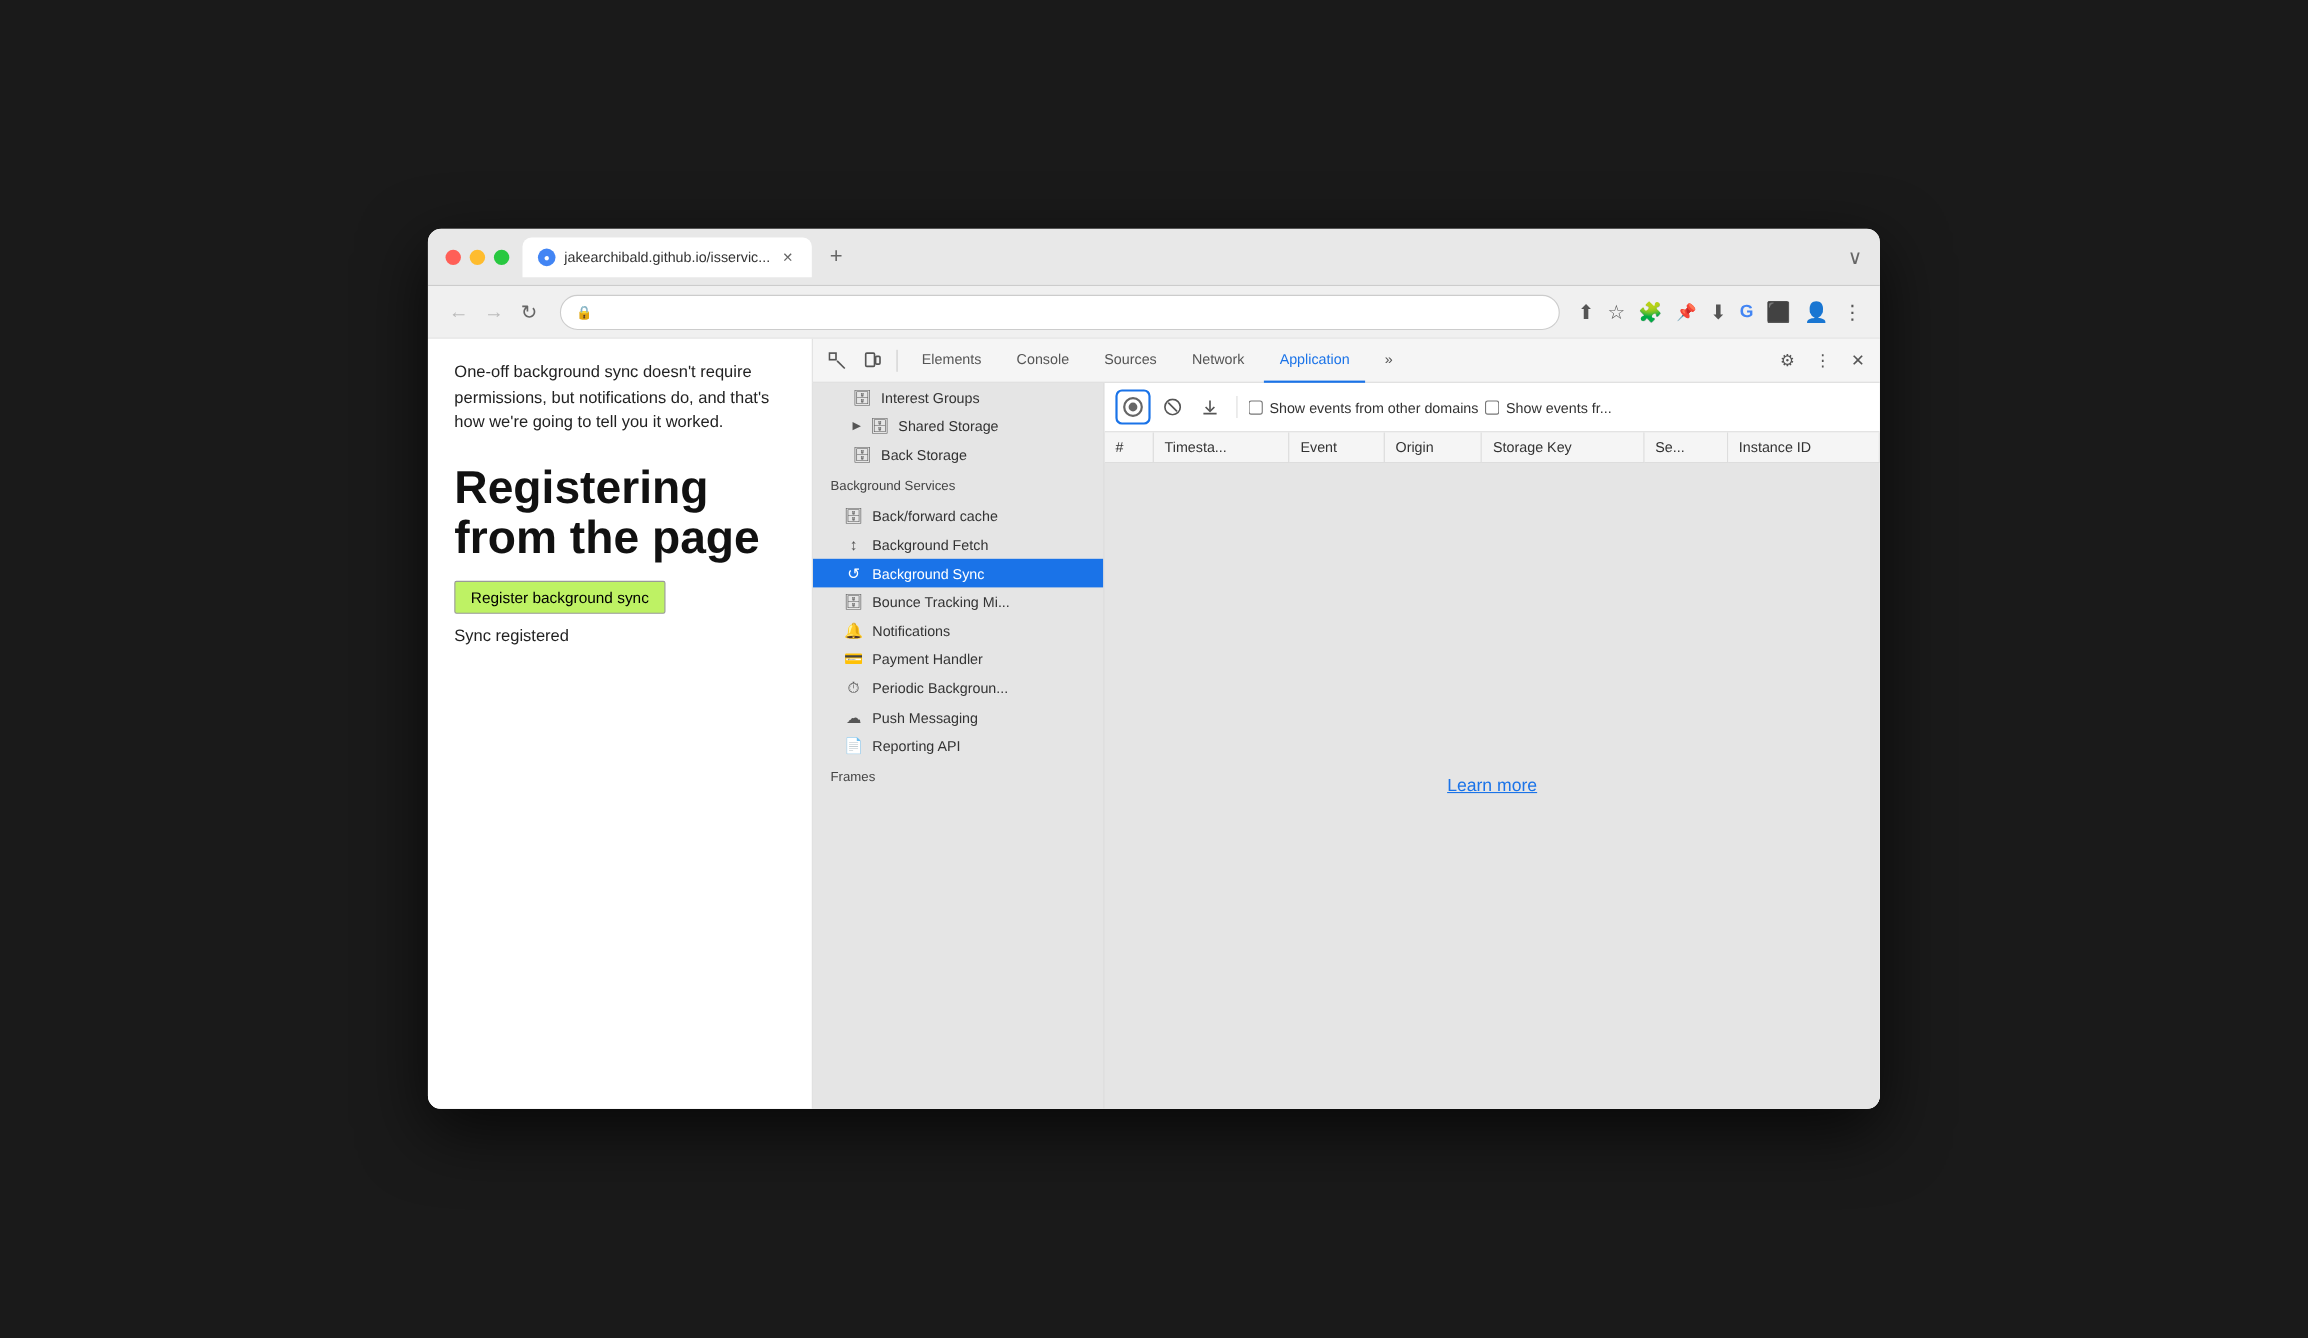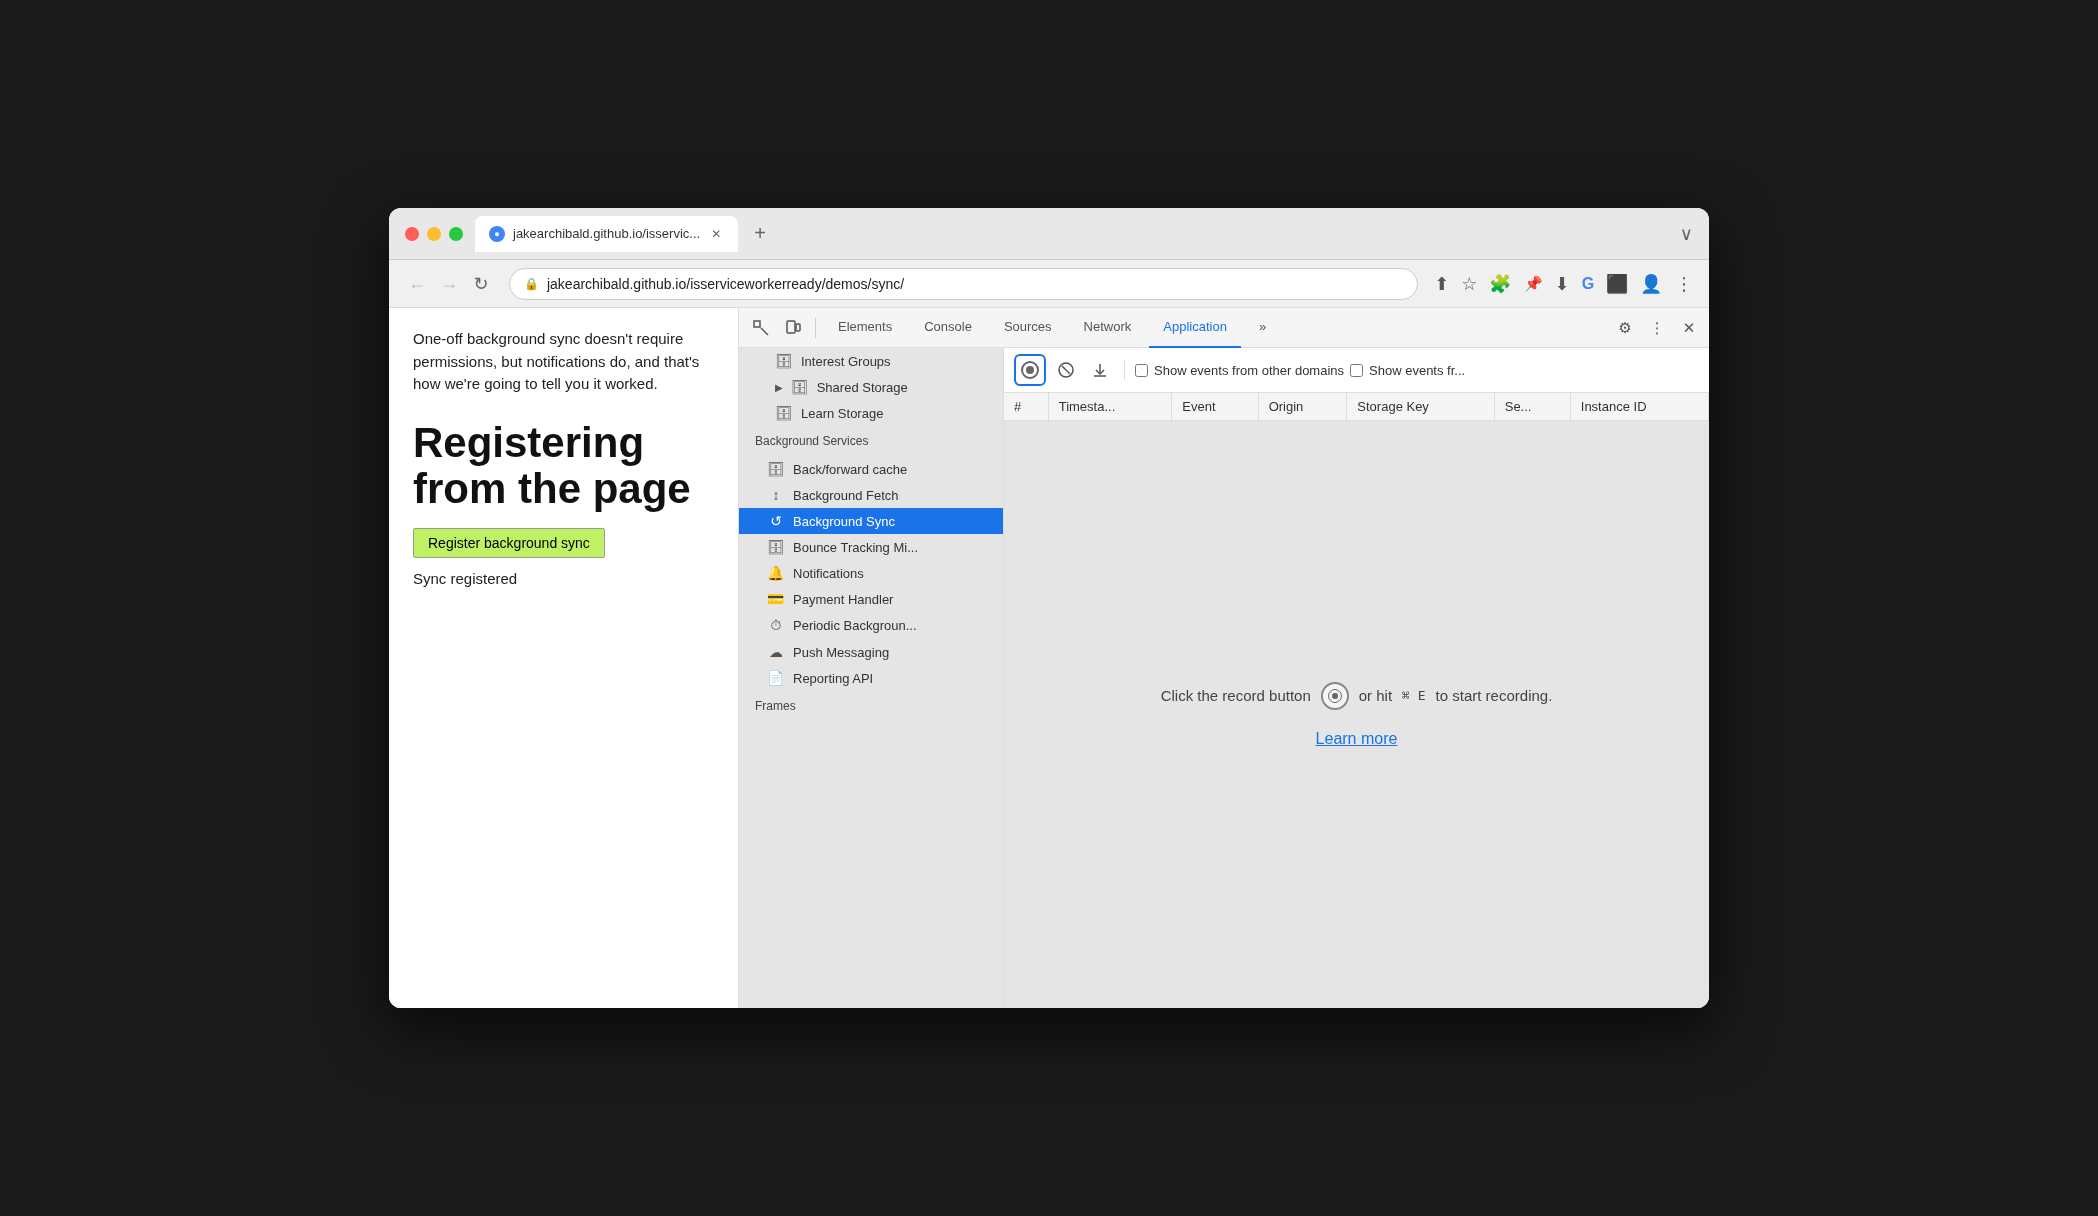--- a/index.html
+++ b/index.html
@@ -444,21 +444,20 @@
   </div>
 
   <div class="address-bar">
     <div class="nav-buttons">
       <div class="nav-btn disabled">←</div>
       <div class="nav-btn disabled">→</div>
       <div class="nav-btn">↻</div>
     </div>
     <div class="url-bar">
       <span class="url-lock">🔒</span>
-      <span class="url-text">jakearchibald.github.io/isserviceworkerready/demos/sync/</span>
     </div>
     <div class="toolbar-icons">
       <span>⬆</span>
       <span>☆</span>
       <span>🧩</span>
       <span style="font-size:15px;">📌</span>
       <span>⬇</span>
       <span style="color:#4285f4;font-weight:bold;font-size:16px;">G</span>
       <span>⬛</span>
       <span>👤</span>
@@ -525,21 +524,21 @@
             <span class="si-icon">🗄</span>
             <span>Interest Groups</span>
           </div>
           <div class="sidebar-item indented">
             <span class="si-arrow">▶</span>
             <span class="si-icon">🗄</span>
             <span>Shared Storage</span>
           </div>
           <div class="sidebar-item indented">
             <span class="si-icon">🗄</span>
-            <span>Learn Storage</span>
+            <span>Back Storage</span>
           </div>
 
           <div class="sidebar-section-header">Background Services</div>
 
           <div class="sidebar-item">
             <span class="si-icon">🗄</span>
             <span>Back/forward cache</span>
           </div>
           <div class="sidebar-item">
             <span class="si-icon">↕</span>
@@ -620,31 +619,20 @@
                   <th>Storage Key</th>
                   <th>Se...</th>
                   <th>Instance ID</th>
                 </tr>
               </thead>
               <tbody></tbody>
             </table>
           </div>
 
           <div class="dt-empty-panel">
-            <div class="record-hint">
-              <span>Click the record button</span>
-              <div class="mini-record-btn">
-                <div class="mini-record-inner">
-                  <div class="mini-record-dot"></div>
-                </div>
-              </div>
-              <span>or hit</span>
-              <span class="kbd">⌘ E</span>
-              <span>to start recording.</span>
-            </div>
             <a class="learn-more" href="#">Learn more</a>
           </div>
 
         </div>
       </div>
     </div>
   </div>
 </div>
 
 </body></html>

